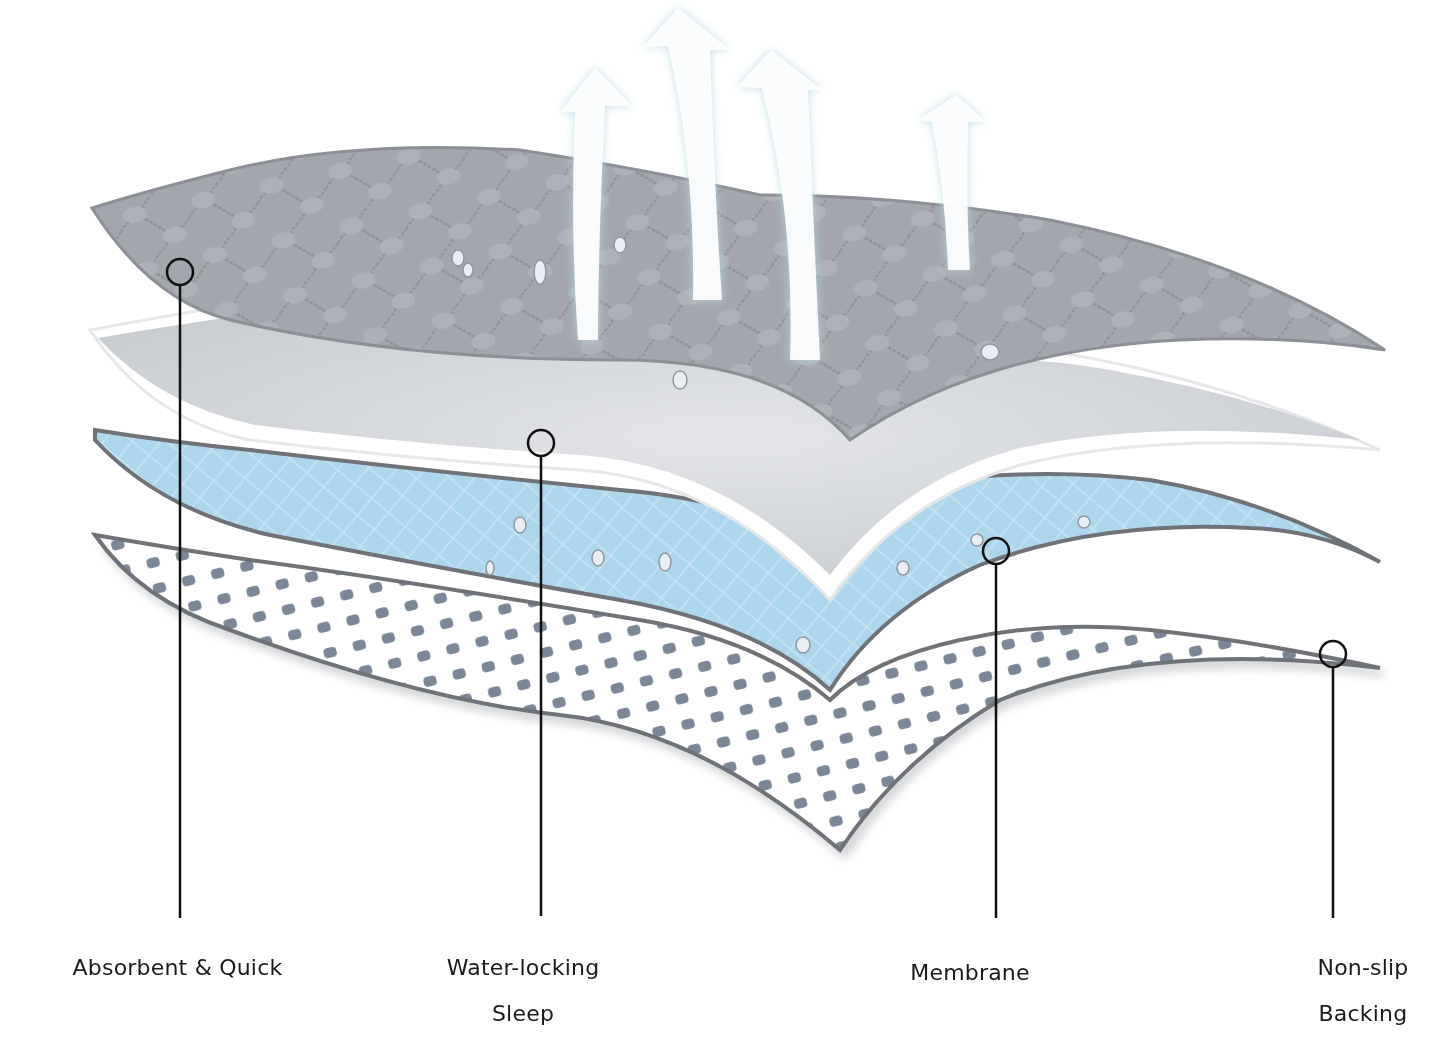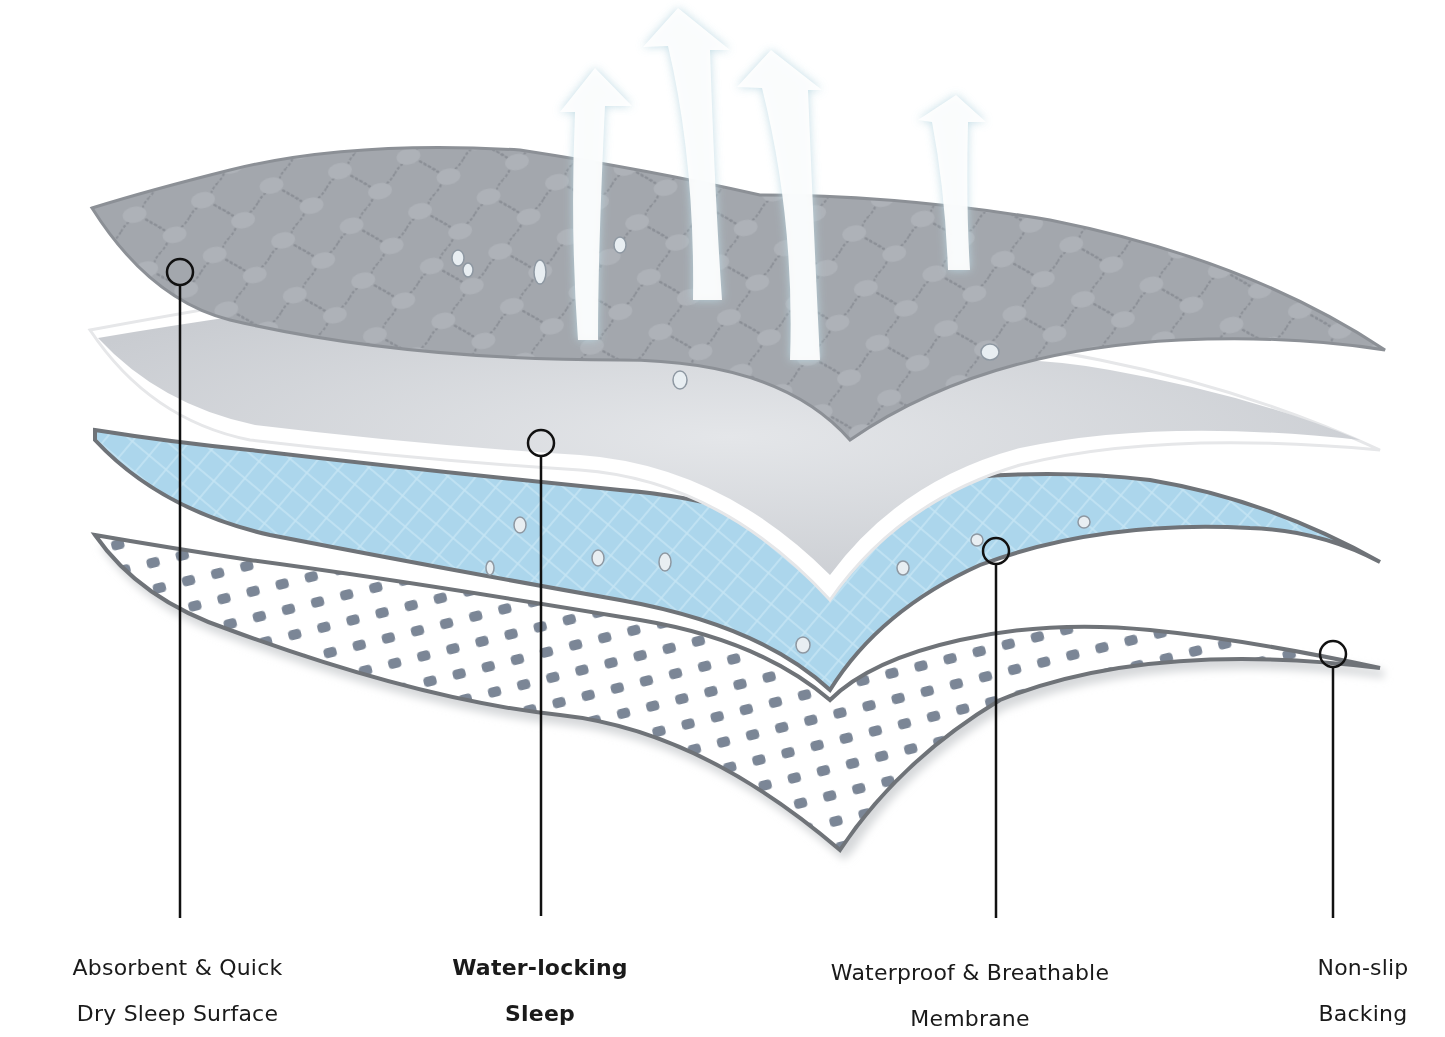--- a/index.html
+++ b/index.html
@@ -100,26 +100,24 @@
     <line x1="541" y1="456" x2="541" y2="916"></line>
     <circle cx="996" cy="551" r="13"></circle>
     <line x1="996" y1="564" x2="996" y2="918"></line>
     <circle cx="1333" cy="654" r="13"></circle>
     <line x1="1333" y1="667" x2="1333" y2="918"></line>
   </g>
 </svg>
 
 <div class="label" style="left:0px; top:945px; width:355px;">
   <span>Absorbent &amp; Quick</span>
-  <span>Dry Sleep Surface</span>
 </div>
-<div class="label" style="left:395px; top:945px; width:290px;font-weight:bold;">
+<div class="label" style="left:378px; top:945px; width:290px;">
   <span>Water-locking</span>
   <span>Sleep</span>
 </div>
 <div class="label" style="left:725px; top:950px; width:490px;">
-  <span>Waterproof &amp; Breathable</span>
   <span>Membrane</span>
 </div>
 <div class="label" style="left:1268px; top:945px; width:190px;">
   <span>Non-slip</span>
   <span>Backing</span>
 </div>
 
 </body></html>

